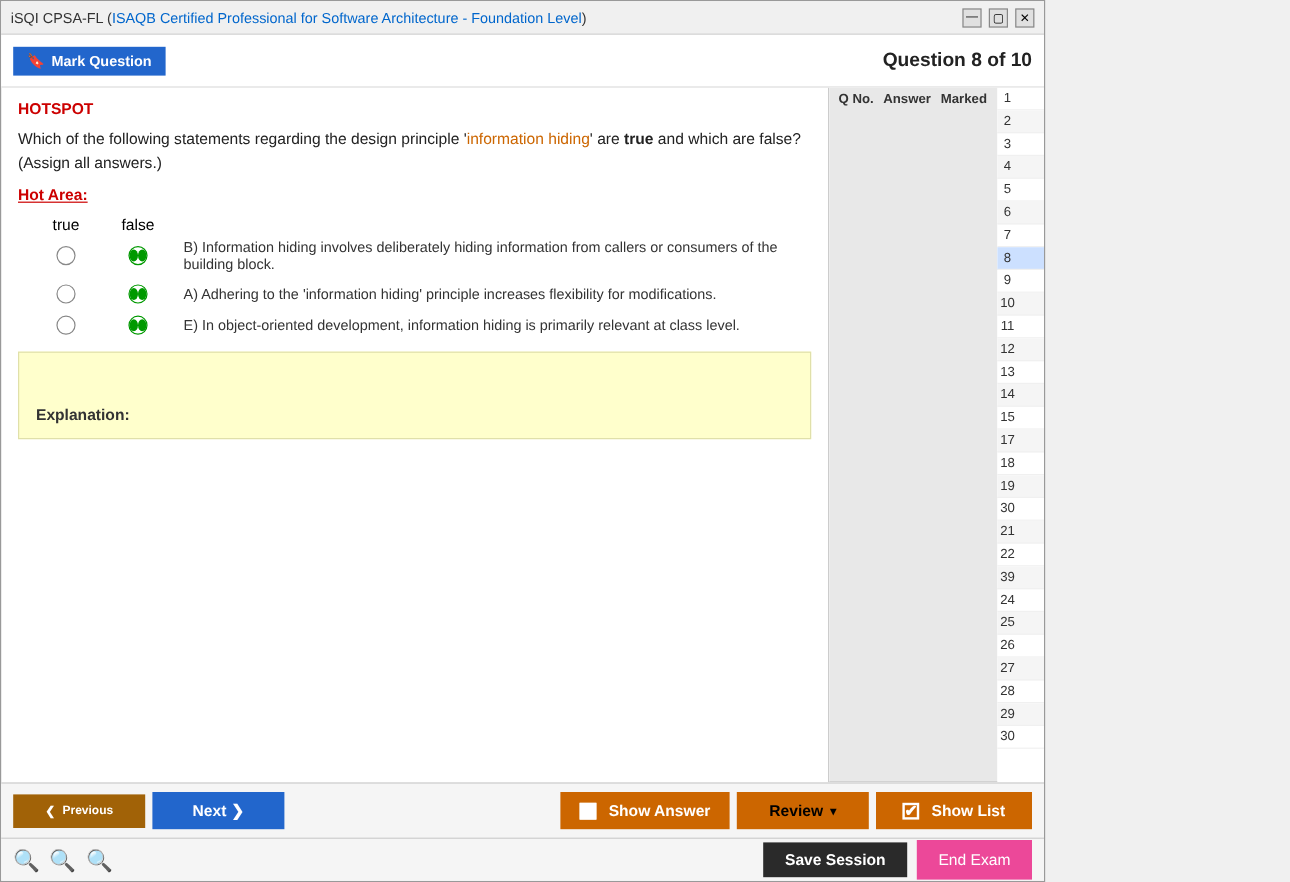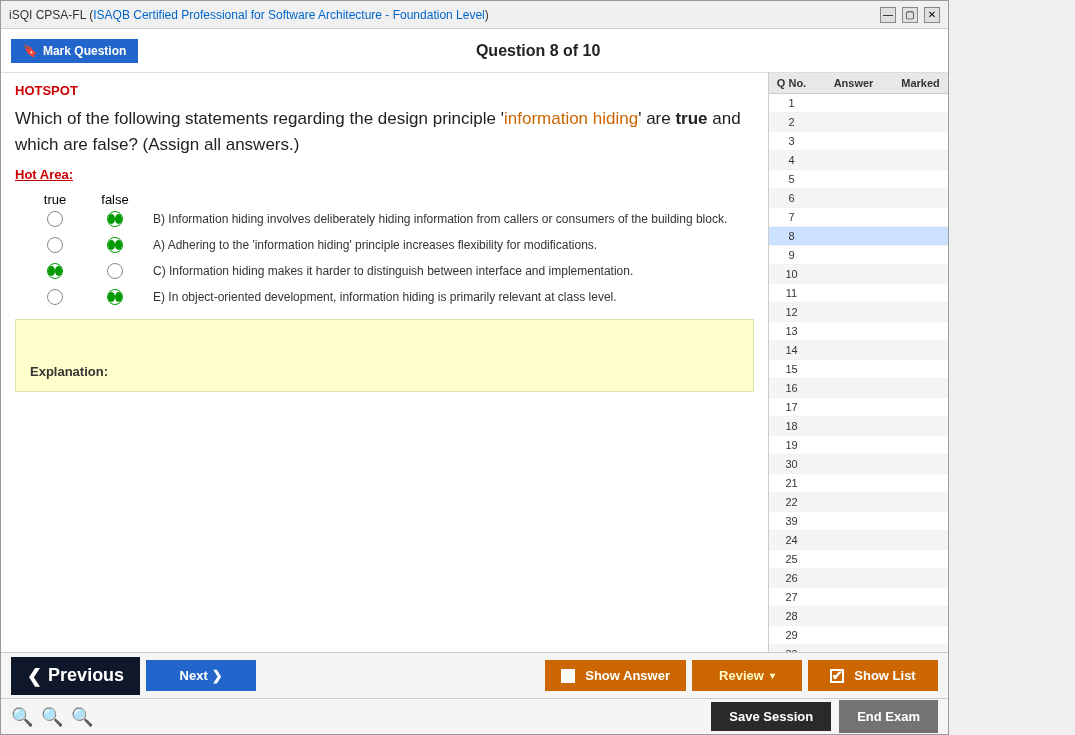--- a/index.html
+++ b/index.html
@@ -1,65 +1,65 @@
 <!DOCTYPE html>
 <html><head>
   <meta charset="utf-8">
   <style>
     * { box-sizing: border-box; margin: 0; padding: 0; }
     body { font-family: 'Segoe UI', Tahoma, Geneva, Verdana, sans-serif; font-size: 13px; background: #f0f0f0; }
-    .window { width: 949px; height: 735px; background: #fff; border: 1px solid #999; display: flex; flex-direction: column; }
+    .window { width: 871px; height: 735px; background: #fff; border: 1px solid #999; display: flex; flex-direction: column; }
     .title-bar { background: #f0f0f0; border-bottom: 1px solid #ccc; padding: 5px 8px; display: flex; align-items: center; justify-content: space-between; height: 28px; }
     .title-bar-text { font-size: 12px; color: #333; }
     .title-bar-text a { color: #0066cc; text-decoration: none; }
     .title-bar-controls { display: flex; gap: 6px; }
     .title-bar-btn { width: 16px; height: 16px; border: 1px solid #888; background: #e0e0e0; cursor: pointer; display: flex; align-items: center; justify-content: center; font-size: 10px; }
     .toolbar { background: #fff; border-bottom: 1px solid #ddd; padding: 6px 10px; display: flex; align-items: center; height: 44px; }
     .mark-question-btn { background: #2266cc; color: #fff; border: none; padding: 5px 12px; font-size: 12px; font-weight: bold; cursor: pointer; display: flex; align-items: center; gap: 5px; }
-    .question-title { flex: 1; text-align: center; font-size: 16px; font-weight: bold; color: #222; }
+    .question-title { flex: 1; text-align: right; font-size: 16px; font-weight: bold; color: #222; }
     .main-area { display: flex; flex: 1; overflow: hidden; }
     .content-area { flex: 1; padding: 10px 14px; overflow-y: auto; }
     .hotspot-label { color: #cc0000; font-size: 13px; font-weight: bold; margin-bottom: 8px; }
-    .question-text { font-size: 17px; color: #222; margin-bottom: 10px; line-height: 1.5; }
+    .question-text { font-size: 13px; color: #222; margin-bottom: 10px; line-height: 1.5; }
     .hot-area-label { color: #cc0000; font-size: 13px; font-weight: bold; margin-bottom: 10px; text-decoration: underline; }
     .table-area { margin-left: 10px; }
     .table-header { display: flex; margin-bottom: 4px; }
     .col-text { flex: 1; }
     .answer-row { display: flex; align-items: center; margin-bottom: 10px; }
     .radio-circle { width: 16px; height: 16px; border-radius: 50%; border: 1.5px solid #888; display: flex; align-items: center; justify-content: center; cursor: pointer; margin: 0 auto; background: #fff; }
     .radio-circle.selected { background: #fff; border-color: #009900; }
     .radio-circle.selected::after { content: ''; width: 10px; height: 10px; border-radius: 50%; background: #009900; display: block; }
     .answer-text { font-size: 12px; color: #333; padding-left: 8px; flex: 1; }
     .col-radio { width: 60px; display: flex; justify-content: center; }
     .answer-explanation { background: #ffffcc; border: 1px solid #e0e0aa; padding: 12px 14px; margin-top: 14px; }
     .answer-explanation .label { font-size: 13px; font-weight: bold; color: #333; margin-bottom: 10px; }
     .explanation-label { font-size: 13px; font-weight: bold; color: #333; margin-top: 16px; }
-    .sidebar { width: 180px; border-left: 1px solid #ccc; background: #fff; display: flex; flex-direction: column; overflow: hidden; }
+    .sidebar { width: 180px; border-left: 1px solid #ccc; background: #fff; display: flex; overflow: hidden; }
     .sidebar-header { display: flex; background: #e8e8e8; border-bottom: 1px solid #ccc; padding: 4px 0; }
     .sidebar-header-cell { text-align: center; font-size: 11px; font-weight: bold; color: #333; }
     .sidebar-header-qno { width: 45px; }
     .sidebar-header-answer { flex: 1; }
     .sidebar-header-marked { width: 55px; }
     .sidebar-list { flex: 1; overflow-y: auto; }
     .sidebar-row { display: flex; align-items: center; height: 19px; border-bottom: 1px solid #f0f0f0; }
     .sidebar-row:nth-child(even) { background: #f5f5f5; }
     .sidebar-row.current { background: #cce0ff; }
     .sidebar-row .qno { width: 45px; text-align: center; font-size: 11px; color: #333; }
     .sidebar-row .ans { flex: 1; text-align: center; font-size: 11px; }
     .sidebar-row .marked { width: 55px; text-align: center; font-size: 11px; }
     .bottom-bar { background: #f5f5f5; border-top: 1px solid #ccc; padding: 6px 10px; display: flex; align-items: center; gap: 6px; height: 46px; }
-    .btn-prev { background: #0f172a; color: #fff; border: none; padding: 8px 16px; font-size: 18px; font-weight: bold; cursor: pointer; display: flex; align-items: center; gap: 6px; min-width: 110px; justify-content: center; }
+    .btn-prev { background: #a16207; color: #fff; border: none; padding: 8px 16px; font-size: 10px; font-weight: bold; cursor: pointer; display: flex; align-items: center; gap: 6px; min-width: 110px; justify-content: center; }
     .btn-next { background: #2266cc; color: #fff; border: none; padding: 8px 16px; font-size: 13px; font-weight: bold; cursor: pointer; display: flex; align-items: center; gap: 4px; min-width: 110px; justify-content: center; }
     .btn-show-answer { background: #cc6600; color: #fff; border: none; padding: 8px 16px; font-size: 13px; font-weight: bold; cursor: pointer; display: flex; align-items: center; gap: 6px; min-width: 130px; justify-content: center; margin-left: auto; }
-    .btn-review { background: #cc6600; color: #fef9c3; border: none; padding: 8px 16px; font-size: 13px; font-weight: bold; cursor: pointer; display: flex; align-items: center; gap: 6px; min-width: 110px; justify-content: center; }
+    .btn-review { background: #cc6600; color: #000000; border: none; padding: 8px 16px; font-size: 13px; font-weight: bold; cursor: pointer; display: flex; align-items: center; gap: 6px; min-width: 110px; justify-content: center; }
     .btn-show-list { background: #cc6600; color: #fff; border: none; padding: 8px 16px; font-size: 13px; font-weight: bold; cursor: pointer; display: flex; align-items: center; gap: 6px; min-width: 130px; justify-content: center; }
     .zoom-bar { background: #f5f5f5; border-top: 1px solid #ccc; padding: 4px 10px; display: flex; align-items: center; gap: 8px; height: 36px; }
     .zoom-btn { background: none; border: none; cursor: pointer; font-size: 16px; color: #333; }
     .save-session-btn { background: #2a2a2a; color: #fff; border: none; padding: 7px 18px; font-size: 13px; font-weight: bold; cursor: pointer; margin-left: auto; }
-    .end-exam-btn { background: #737373; color: #fff; border: none; padding: 9px 18px; font-size: 13px; font-weight: bold; cursor: pointer; }
+    .end-exam-btn { background: #ec4899; color: #fff; border: none; padding: 9px 18px; font-size: 13px; font-weight: normal; cursor: pointer; }
     .chevron-left::before { content: '❮'; }
     .chevron-right::before { content: '❯'; }
   </style>
 </head>
 <body>
 
 <div class="window">
 
   <div class="title-bar">
     <span class="title-bar-text">
@@ -117,31 +117,20 @@
             <div class="radio-circle"></div>
           </div>
           <div class="col-radio">
             <div class="radio-circle selected">
                 <span style="width:10px;height:10px;border-radius:50%;background:#009900;display:block;"></span>
               </div>
           </div>
           <div class="answer-text">A) Adhering to the 'information hiding' principle increases flexibility for modifications.</div>
         </div>
 
-        <div class="answer-row">
-          <div class="col-radio">
-            <div class="radio-circle selected">
-                <span style="width:10px;height:10px;border-radius:50%;background:#009900;display:block;"></span>
-              </div>
-          </div>
-          <div class="col-radio">
-            <div class="radio-circle"></div>
-          </div>
-          <div class="answer-text">C) Information hiding makes it harder to distinguish between interface and implementation.</div>
-        </div>
 
 
         <div class="answer-row">
           <div class="col-radio">
             <div class="radio-circle"></div>
           </div>
           <div class="col-radio">
             <div class="radio-circle selected">
                 <span style="width:10px;height:10px;border-radius:50%;background:#009900;display:block;"></span>
               </div>
@@ -233,25 +222,20 @@
             <span class="qno">14</span>
             <span class="ans"></span>
             <span class="marked"></span>
           </div>
           <div class="sidebar-row">
             <span class="qno">15</span>
             <span class="ans"></span>
             <span class="marked"></span>
           </div>
           <div class="sidebar-row">
-            <span class="qno">16</span>
-            <span class="ans"></span>
-            <span class="marked"></span>
-          </div>
-          <div class="sidebar-row">
             <span class="qno">17</span>
             <span class="ans"></span>
             <span class="marked"></span>
           </div>
           <div class="sidebar-row">
             <span class="qno">18</span>
             <span class="ans"></span>
             <span class="marked"></span>
           </div>
           <div class="sidebar-row">

